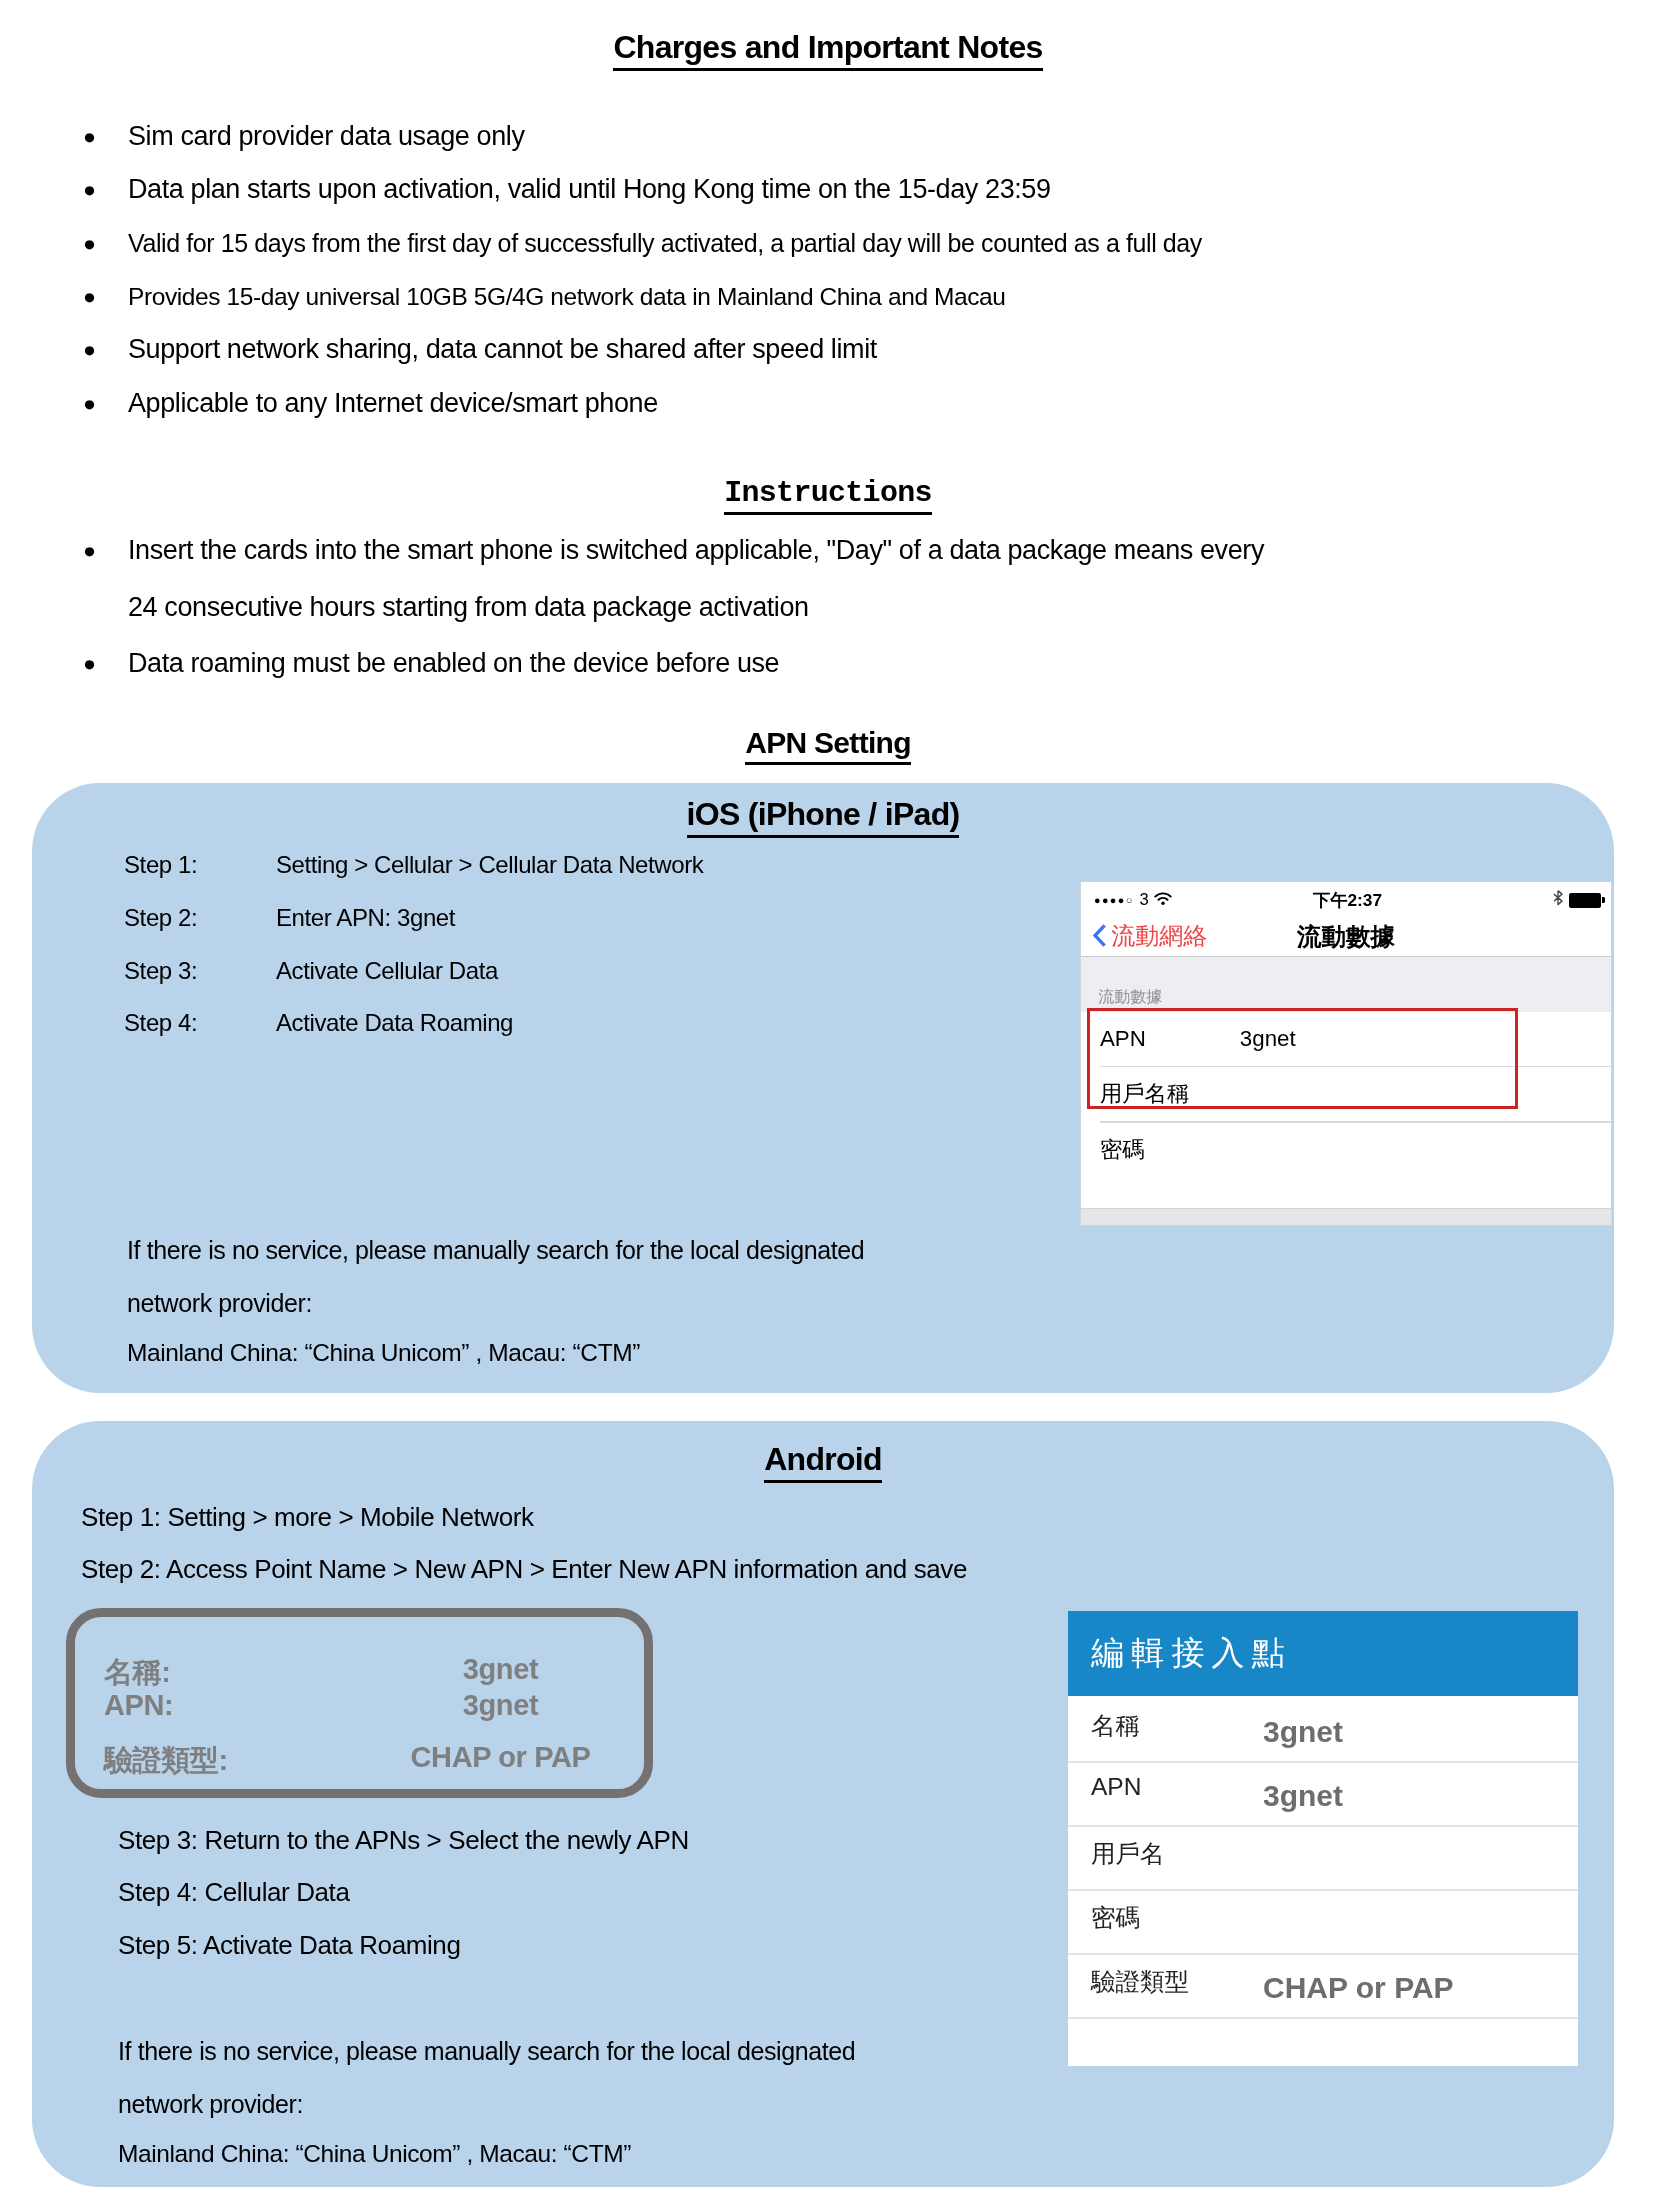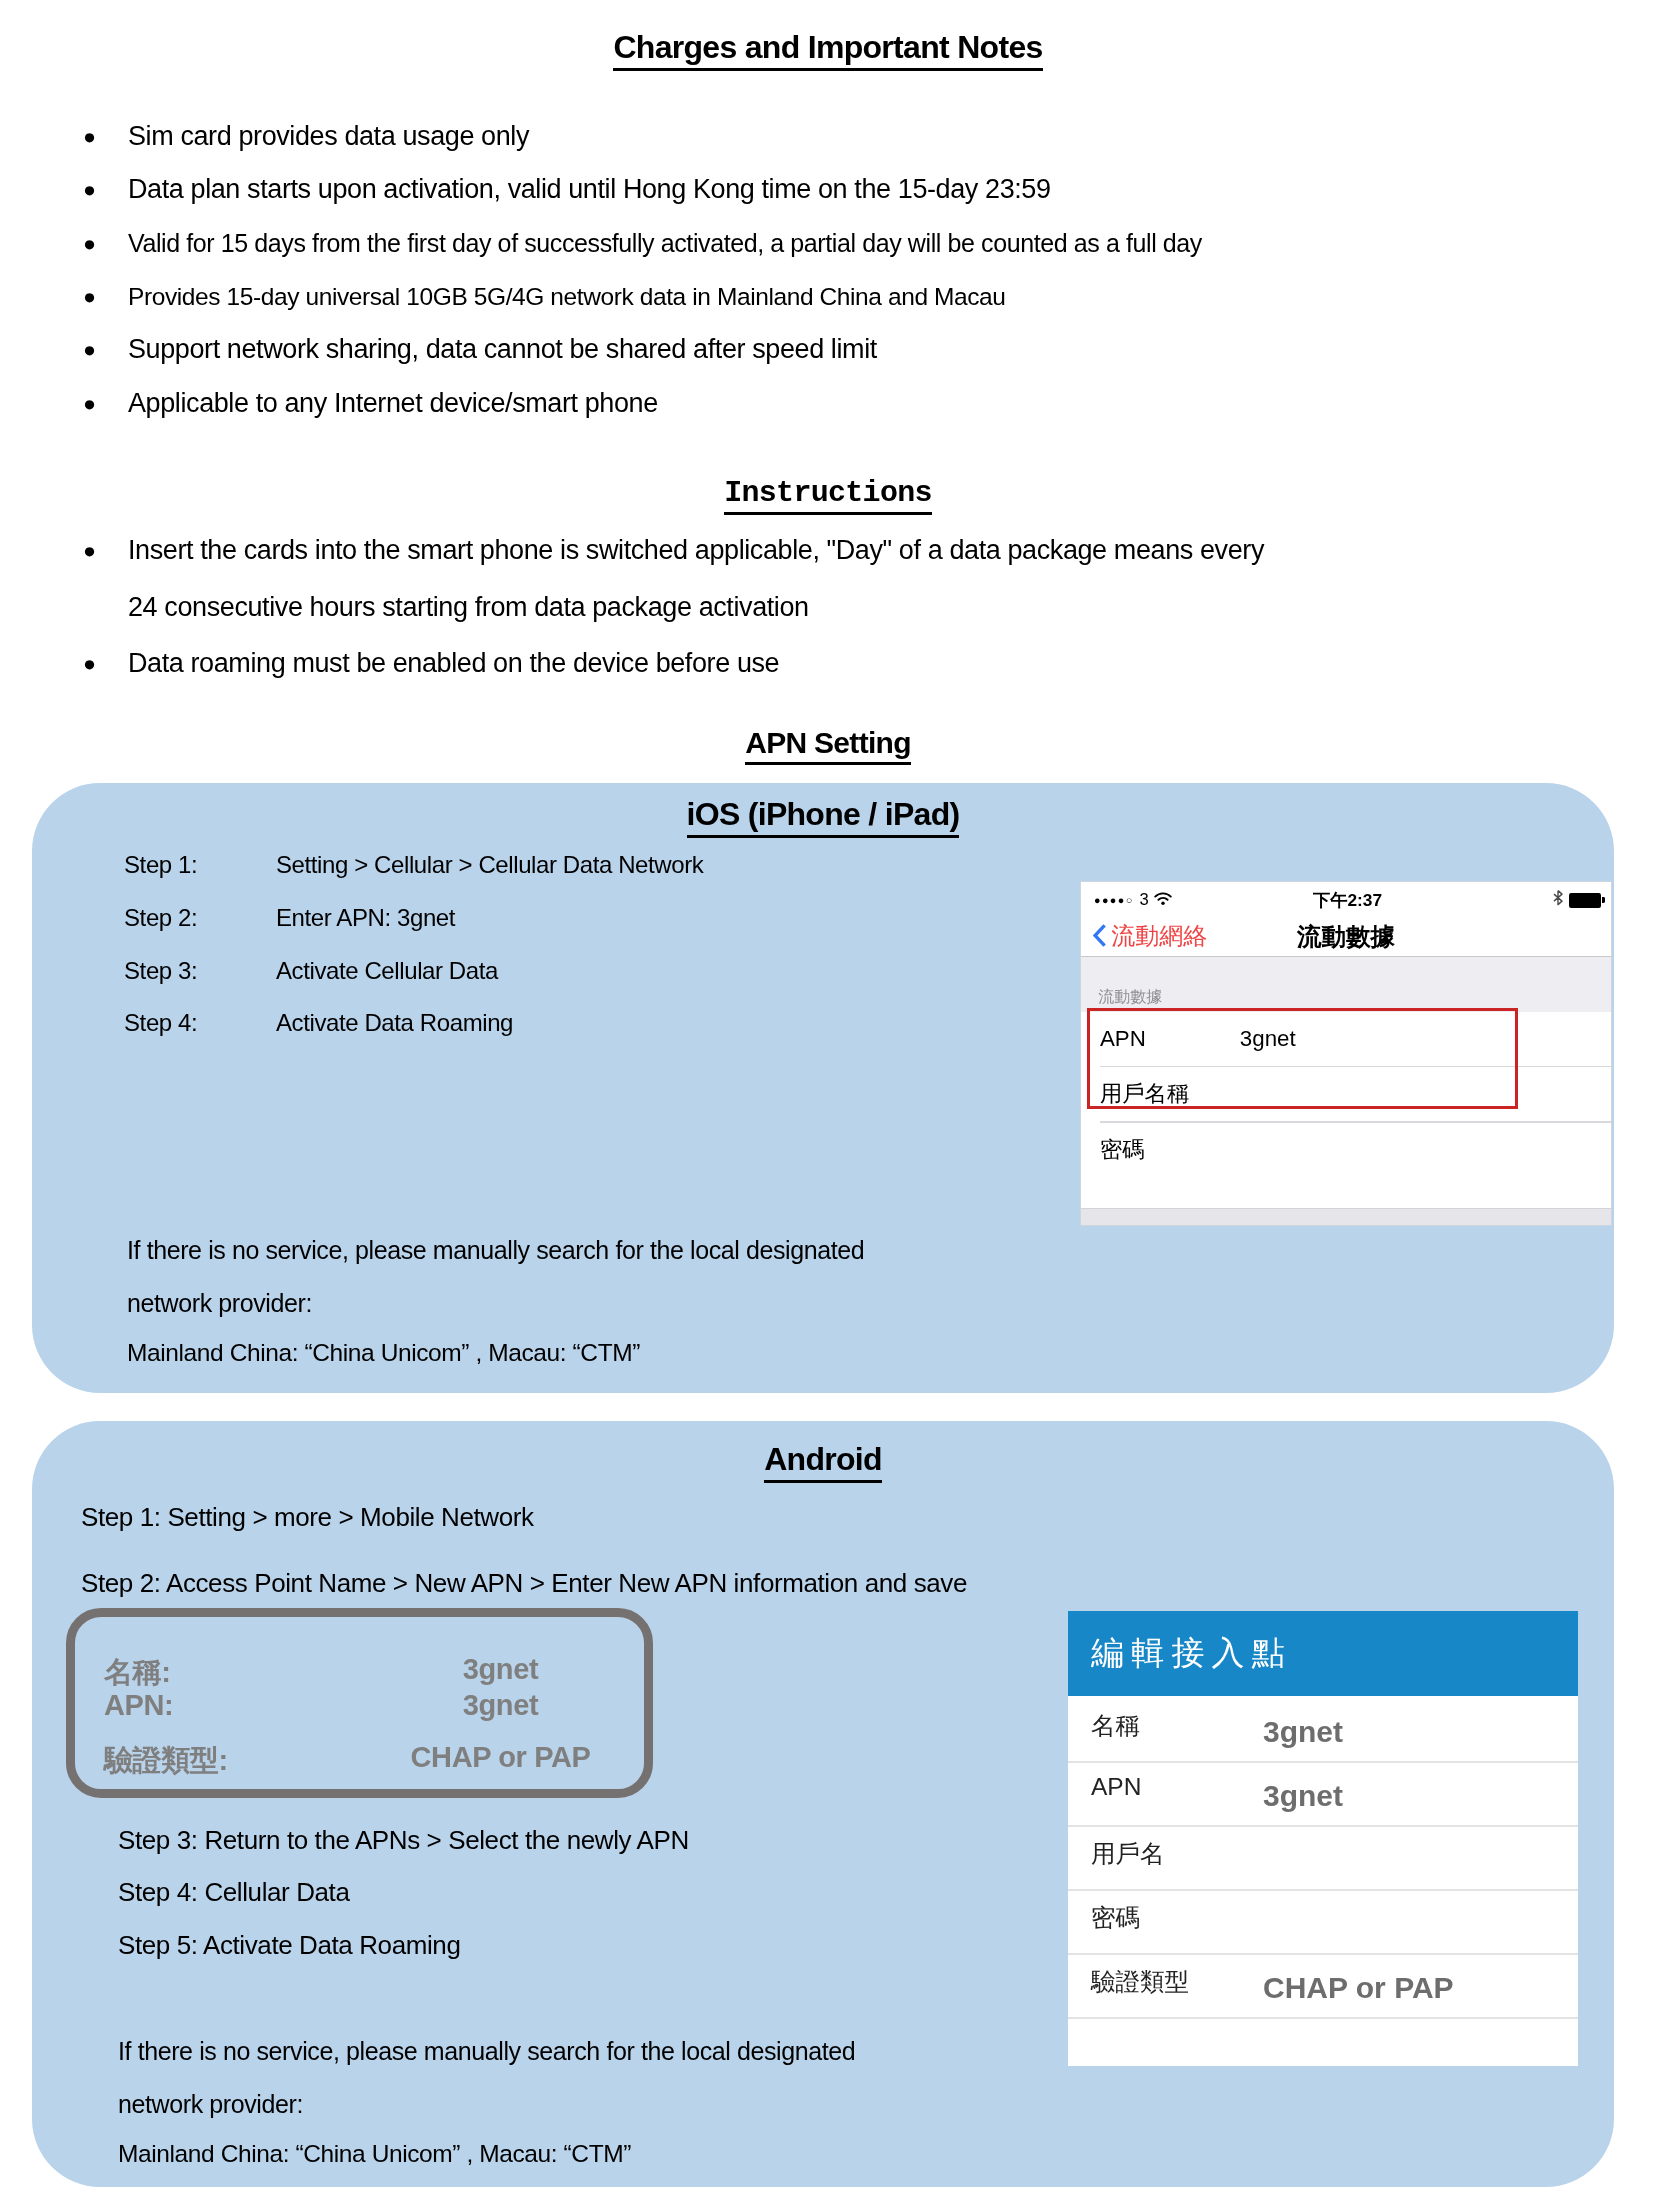--- a/index.html
+++ b/index.html
@@ -66,21 +66,21 @@
 <body>
 
 <div id="canvas">
 
   <div class="abs h-center doc-title">
     <span class="h-ul">Charges and Important Notes</span>
   </div>
 
   <div class="bullet-row" style="top:119px">
     <span class="dot">●</span>
-    <span class="btxt">Sim card provides data usage only</span>
+    <span class="btxt">Sim card provider data usage only</span>
   </div>
   <div class="bullet-row" style="top:172px">
     <span class="dot">●</span>
     <span class="btxt">Data plan starts upon activation, valid until Hong Kong time on the 15-day 23:59</span>
   </div>
   <div class="bullet-row" style="top:226px">
     <span class="dot">●</span>
     <span class="btxt" style="font-size:25px">Valid for 15 days from the first day of successfully activated, a partial day will be counted as a full day</span>
   </div>
   <div class="bullet-row" style="top:279px">
@@ -190,21 +190,21 @@
     <div class="plain-line" style="left:95px;top:506px">network provider:</div>
     <div class="plain-line" style="left:95px;top:556px;font-size:24.5px">Mainland China: “China Unicom” , Macau: “CTM”</div>
   </section>
 
   <section class="bluebox" style="top:1421px;height:766px;">
     <div class="box-title" style="top:20px">
       <span class="h-ul">Android</span>
     </div>
 
     <div class="a-step" style="left:49px;top:81px">Step 1: Setting &gt; more &gt; Mobile Network</div>
-    <div class="a-step" style="left:49px;top:147px">Step 2: Access Point Name &gt; New APN &gt; Enter New APN information and save</div>
+    <div class="a-step" style="left:49px;top:133px">Step 2: Access Point Name &gt; New APN &gt; Enter New APN information and save</div>
 
     <div class="gray-box">
       <div class="gbrow" style="top:36px">
         <span>名稱:</span>
         <span class="gval">3gnet</span>
       </div>
       <div class="gbrow" style="top:72px">
         <span>APN:</span>
         <span class="gval">3gnet</span>
       </div>

